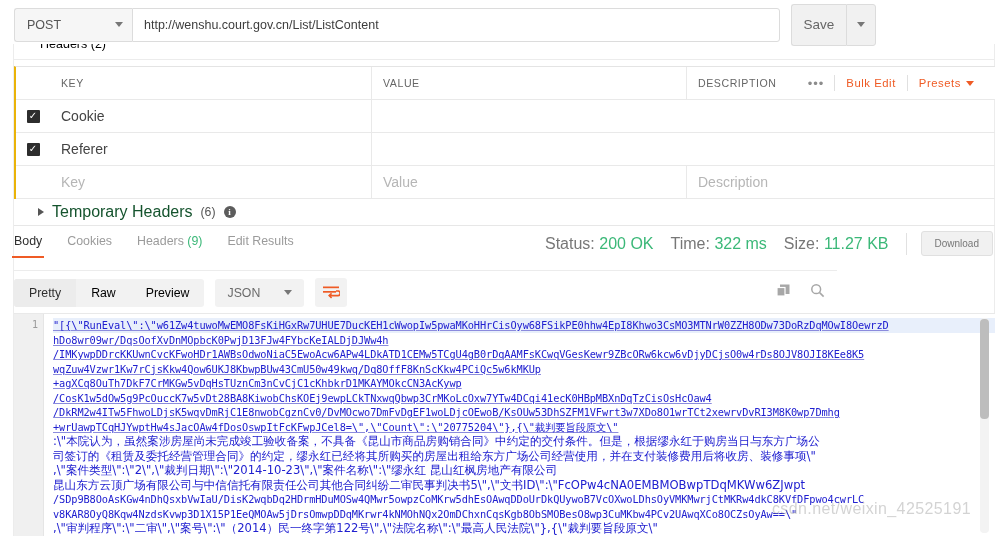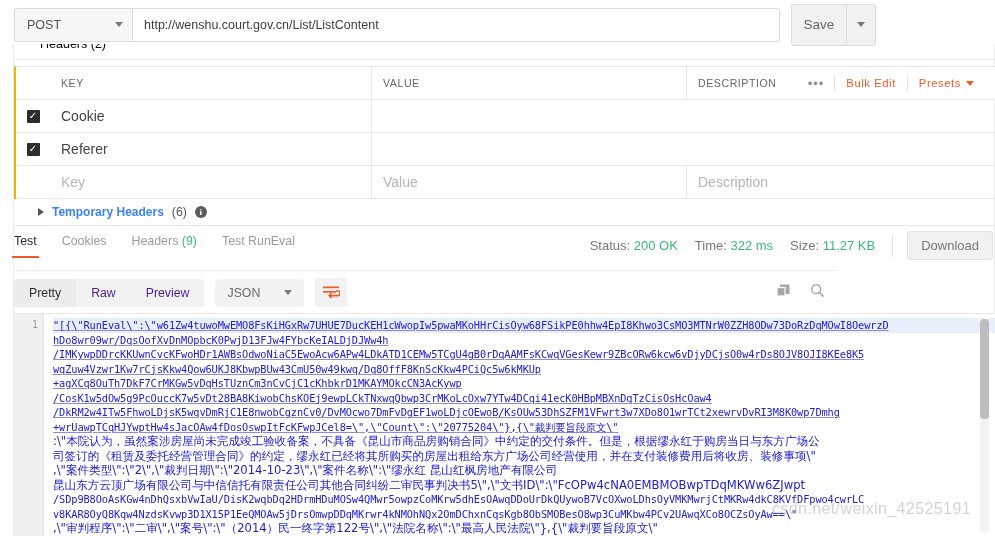--- a/index.html
+++ b/index.html
@@ -95,21 +95,21 @@
   .chk::after { content: "✓"; color: #fff; font-size: 10px; line-height: 1; }
   .ph { color: #b6b6b6; }
 
   
   .temp-hdrs {
     position: absolute; left: 14px; top: 198px; width: 981px; height: 28px;
     display: flex; align-items: center; padding-left: 24px; gap: 8px;
     border-bottom: 1px solid #e7e7e7; cursor: pointer;
   }
   .tri-r { width: 0; height: 0; border-top: 4px solid transparent; border-bottom: 4px solid transparent; border-left: 6px solid #555; }
-  .temp-label { font-size: 12px; color: #3b82f6; font-weight: bold; }
+  .temp-label { font-size: 16px; color: #14532d; font-weight: normal; }
   .temp-count { font-size: 12.3px; color: #555; font-weight: normal; }
   .info-i {
     width: 12px; height: 12px; border-radius: 50%; background: #5c5c5c; color: #fff;
     font-size: 9px; display: flex; align-items: center; justify-content: center;
     font-family: "Liberation Serif", serif; font-weight: bold; cursor: pointer;
   }
 
   
   .resp-tabs {
     position: absolute; left: 14px; top: 233px; width: 981px; height: 33px;
@@ -117,34 +117,34 @@
   }
   .rtab { font-size: 12.4px; color: #9b9b9b; padding: 1px 0 10px 0; margin-right: 25px; cursor: pointer; position: relative; }
   .rtab.active { color: #2f2f2f; }
   .rtab.active::after {
     content: ""; position: absolute; left: -2px; right: -2px; bottom: 0; height: 2.5px; background: #ef5b25;
   }
   .rtab .num { color: #3bb878; }
   .status-wrap {
     margin-left: auto; display: flex; align-items: center; gap: 0; padding-right: 2px; margin-top: -2px;
   }
-  .stat { font-size: 13px; color: #777; margin-right: 17px; white-space: nowrap; }
+  .stat { font-size: 16px; color: #777; margin-right: 17px; white-space: nowrap; }
   .stat b { color: #3bb878; font-weight: normal; }
   .stat-sep { width: 1px; height: 22px; background: #e1e1e1; margin: 0 14px 0 0; }
   .dl-btn {
     background: #f1f1f1; border: 1px solid #e0e0e0; border-radius: 3px; color: #777;
-    font-size: 13px; padding: 6px 13px; cursor: pointer; font-family: "Liberation Sans", sans-serif;
+    font-size: 10px; padding: 6px 13px; cursor: pointer; font-family: "Liberation Sans", sans-serif;
   }
 
   .resp-toolbar {
     position: absolute; left: 14px; top: 270px; width: 823px; height: 44px;
     display: flex; align-items: center; border-top: 1px solid #ececec;
   }
   .seg { display: flex; background: #f2f2f2; border-radius: 3px; overflow: hidden; }
-  .seg div { font-size: 12.3px; color: #4c1d95; padding: 7px 15px; cursor: pointer; }
+  .seg div { font-size: 12.3px; color: #000000; padding: 7px 15px; cursor: pointer; }
   .seg div.active { color: #2f2f2f; background: #ececec; }
   .fmt-select {
     margin-left: 11px; background: #f2f2f2; border-radius: 3px; padding: 7px 12px;
     font-size: 12.3px; color: #6a6a6a; display: flex; align-items: center; gap: 24px; cursor: pointer;
   }
   .wrap-btn {
     margin-left: 11px; background: #f2f2f2; border-radius: 3px; width: 32px; height: 29px;
     display: flex; align-items: center; justify-content: center; cursor: pointer;
   }
   .tb-right { margin-left: auto; display: flex; align-items: center; gap: 19px; padding-right: 12px; }
@@ -261,31 +261,31 @@
 
   <div class="temp-hdrs">
     <span class="tri-r"></span>
     <span class="temp-label">Temporary Headers</span>
     <span class="temp-count">(6)</span>
     <span class="info-i">i</span>
   </div>
 
   <div class="resp-tabs">
     <div class="rtab active">
-      <span>Test</span>
+      <span>Body</span>
     </div>
     <div class="rtab">
       <span>Cookies</span>
     </div>
     <div class="rtab">
       <span>Headers</span>
       <span class="num">(9)</span>
     </div>
     <div class="rtab">
-      <span>Test RunEval</span>
+      <span>Edit Results</span>
     </div>
 
     <div class="status-wrap">
       <span class="stat">
         <span>Status:</span>
         <b>200 OK</b>
       </span>
       <span class="stat">
         <span>Time:</span>
         <b>322 ms</b>

